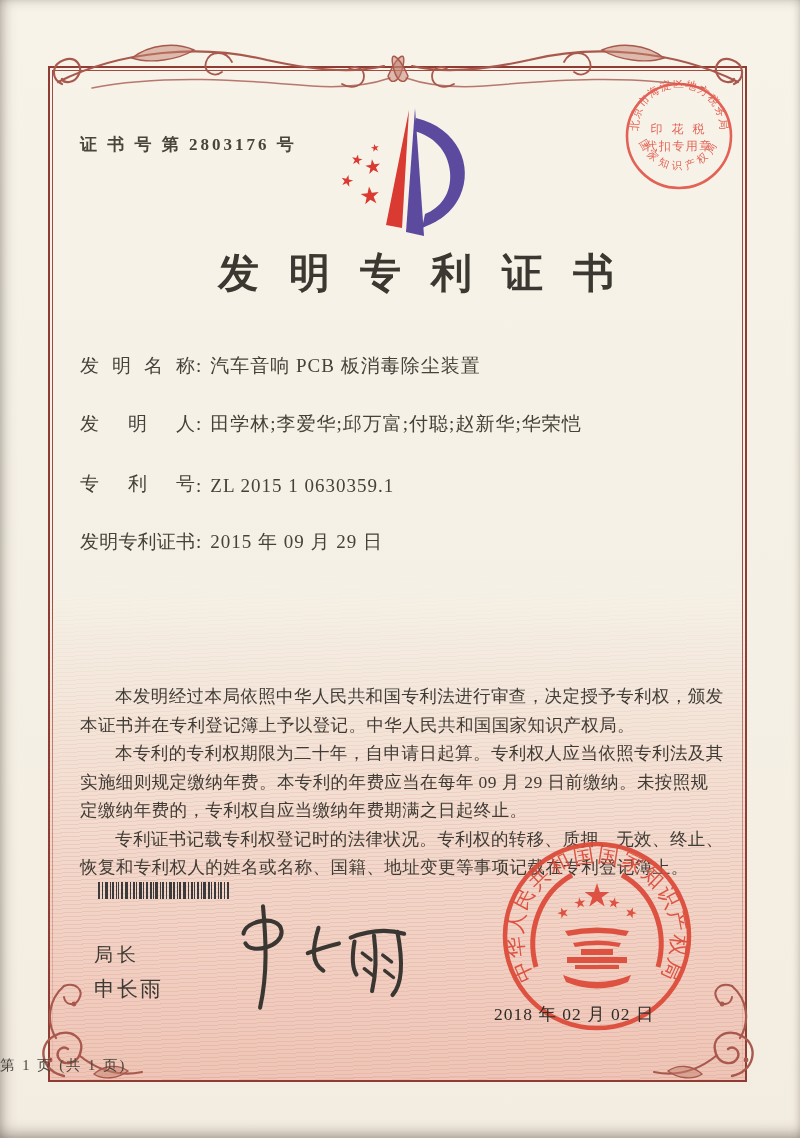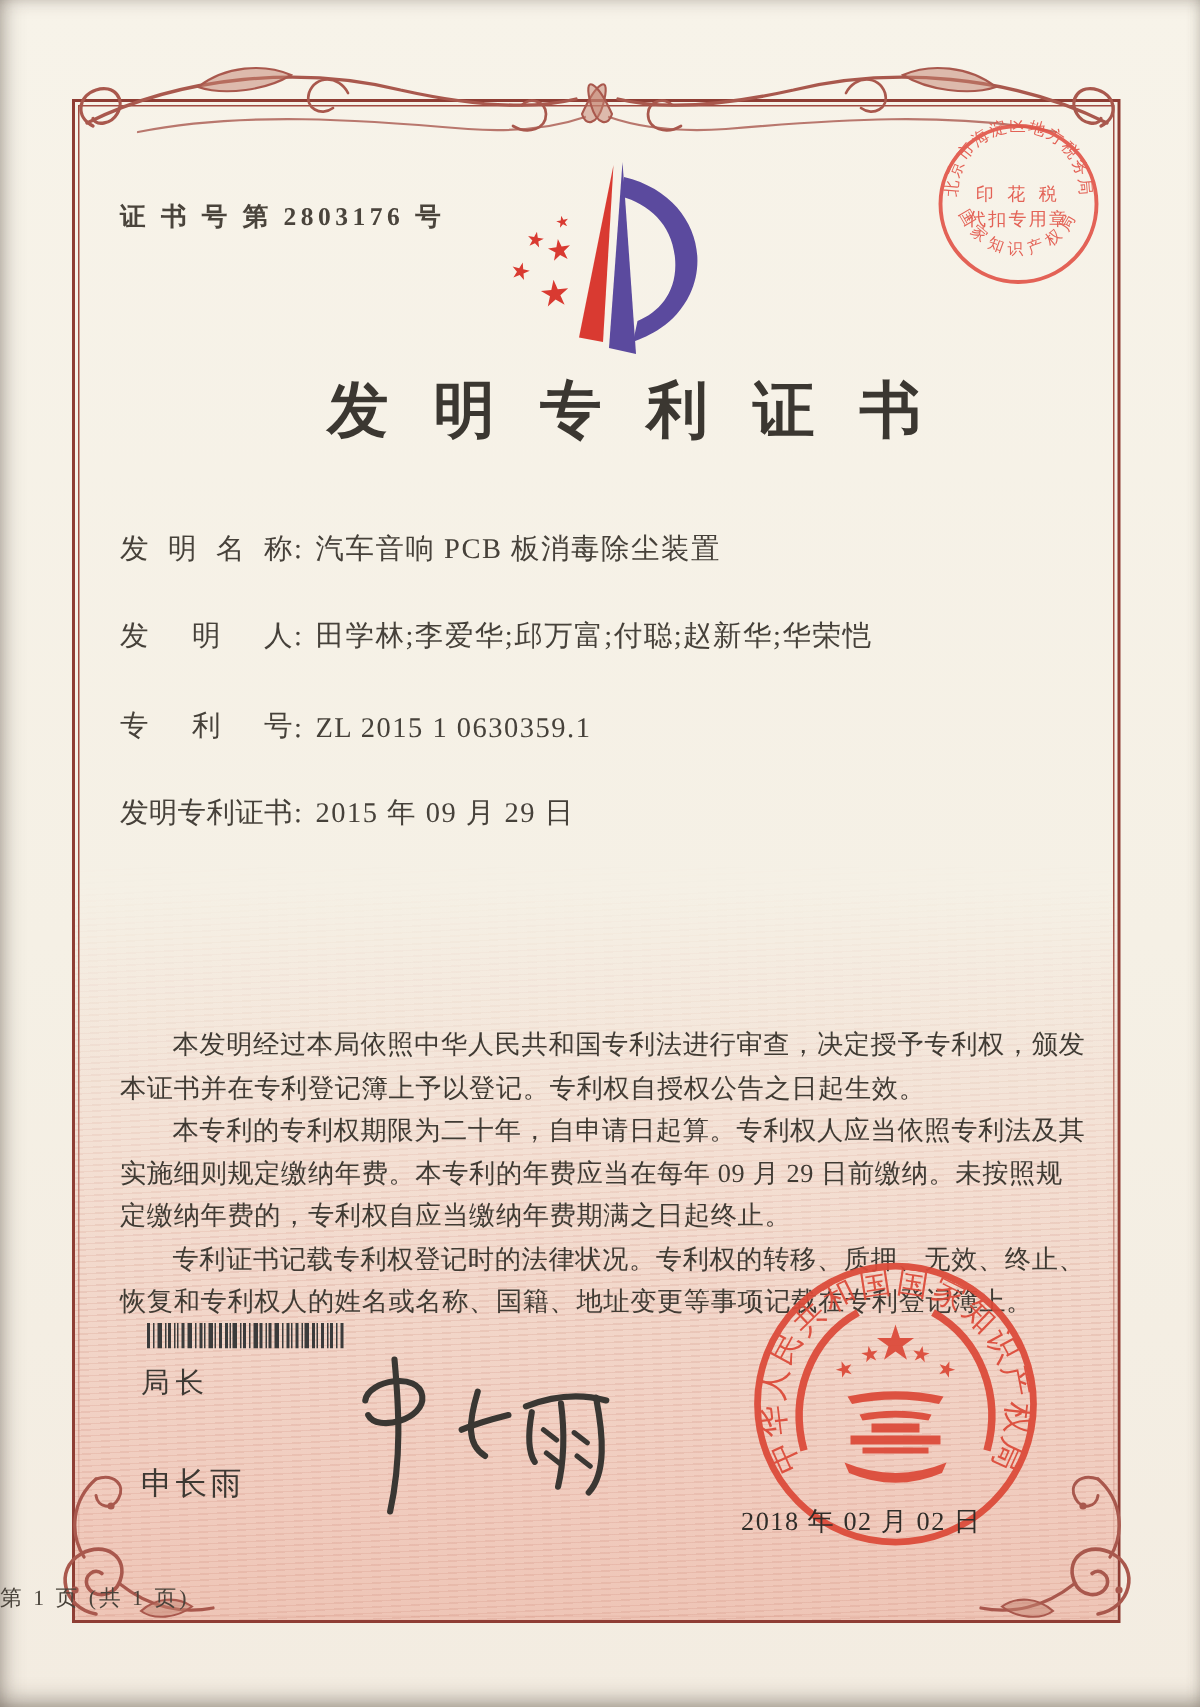--- a/index.html
+++ b/index.html
@@ -46,21 +46,21 @@
     font-size:41px;font-weight:bold;color:#3b3731;
     letter-spacing:30px;text-indent:30px;z-index:3;margin-left:36px;
   }
   .frow{position:absolute;left:80px;right:70px;font-size:19px;color:#46413a;z-index:3;white-space:nowrap;}
   .flabel{display:inline-block;width:115px;text-align:justify;text-align-last:justify;vertical-align:bottom;}
   .fcolon{margin-left:1px;}
   .fvalue{margin-left:9px;letter-spacing:1px;}
   .paras{position:absolute;left:80px;right:74px;top:682px;z-index:3;
     font-size:17.5px;line-height:28.5px;color:#403b34;letter-spacing:.4px;}
   .paras p{margin:0;text-indent:2em;}
-  .issuer-title{left:94px;top:909px;font-size:19px;color:#3d3933;letter-spacing:4px;z-index:3;}
+  .issuer-title{left:94px;top:942px;font-size:19px;color:#3d3933;letter-spacing:4px;z-index:3;}
   .issuer-name{left:94px;top:975px;font-size:21px;color:#3d3933;letter-spacing:2px;z-index:3;}
   .seal-date{left:494px;top:1002px;font-size:17.5px;color:#302d29;letter-spacing:1px;z-index:5;}
   .footer{left:0;right:40px;top:1056px;text-align:left;font-size:14.5px;color:#49433b;letter-spacing:2px;z-index:3;}
   .barcode{left:98px;top:882px;z-index:3;}
   .signature{left:226px;top:903px;z-index:4;}
   .logo{left:338px;top:104px;z-index:3;}
   .tax-stamp{left:623px;top:80px;z-index:4;}
   .big-seal{left:500px;top:839px;z-index:4;}
   .orn{stroke:#a9584d;stroke-width:2.2;fill:none;stroke-linecap:round;}
   .orn-leaf{fill:#c3826f;fill-opacity:.5;stroke:#a9584d;stroke-width:1.4;}
@@ -154,21 +154,21 @@
     <span class="flabel">发明人</span><span class="fcolon">:</span><span class="fvalue">田学林;李爱华;邱万富;付聪;赵新华;华荣恺</span>
   </div>
   <div class="frow" style="top:471px">
     <span class="flabel">专利号</span><span class="fcolon">:</span><span class="fvalue">ZL 2015 1 0630359.1</span>
   </div>
   <div class="frow" style="top:529px">
     <span class="flabel">发明专利证书</span><span class="fcolon">:</span><span class="fvalue">2015 年 09 月 29 日</span>
   </div>
 
   <div class="paras">
-    <p>本发明经过本局依照中华人民共和国专利法进行审查，决定授予专利权，颁发本证书并在专利登记簿上予以登记。专利权自授权公告之日起生效。</p>
+    <p>本发明经过本局依照中华人民共和国专利法进行审查，决定授予专利权，颁发本证书并在专利登记簿上予以登记。中华人民共和国国家知识产权局。</p>
     <p>本专利的专利权期限为二十年，自申请日起算。专利权人应当依照专利法及其实施细则规定缴纳年费。本专利的年费应当在每年 09 月 29 日前缴纳。未按照规定缴纳年费的，专利权自应当缴纳年费期满之日起终止。</p>
     <p>专利证书记载专利权登记时的法律状况。专利权的转移、质押、无效、终止、恢复和专利权人的姓名或名称、国籍、地址变更等事项记载在专利登记簿上。</p>
   </div>
 
   <svg class="abs barcode" width="202" height="17" viewBox="0 0 202 17">
     <path fill="#3b3b3b" d="M0,0h2v17h-2z m4,0h1v17h-1z m3,0h3v17h-3z m5,0h1v17h-1z m2,0h2v17h-2z m4,0h1v17h-1z m2,0h1v17h-1z m3,0h2v17h-2z m4,0h3v17h-3z m5,0h1v17h-1z m3,0h2v17h-2z m3,0h1v17h-1z m3,0h3v17h-3z m4,0h1v17h-1z m3,0h2v17h-2z m4,0h2v17h-2z m3,0h1v17h-1z m2,0h3v17h-3z m5,0h1v17h-1z m2,0h2v17h-2z m4,0h1v17h-1z m3,0h3v17h-3z m4,0h2v17h-2z m4,0h1v17h-1z m2,0h2v17h-2z m4,0h3v17h-3z m5,0h1v17h-1z m3,0h2v17h-2z m3,0h1v17h-1z m3,0h2v17h-2z m4,0h1v17h-1z m2,0h3v17h-3z m5,0h2v17h-2z m3,0h1v17h-1z m3,0h2v17h-2z m4,0h1v17h-1z m2,0h2v17h-2z m4,0h1v17h-1z m3,0h2v17h-2z"></path>
   </svg>
 
   <div class="abs issuer-title">局长</div>
   <div class="abs issuer-name">申长雨</div>

